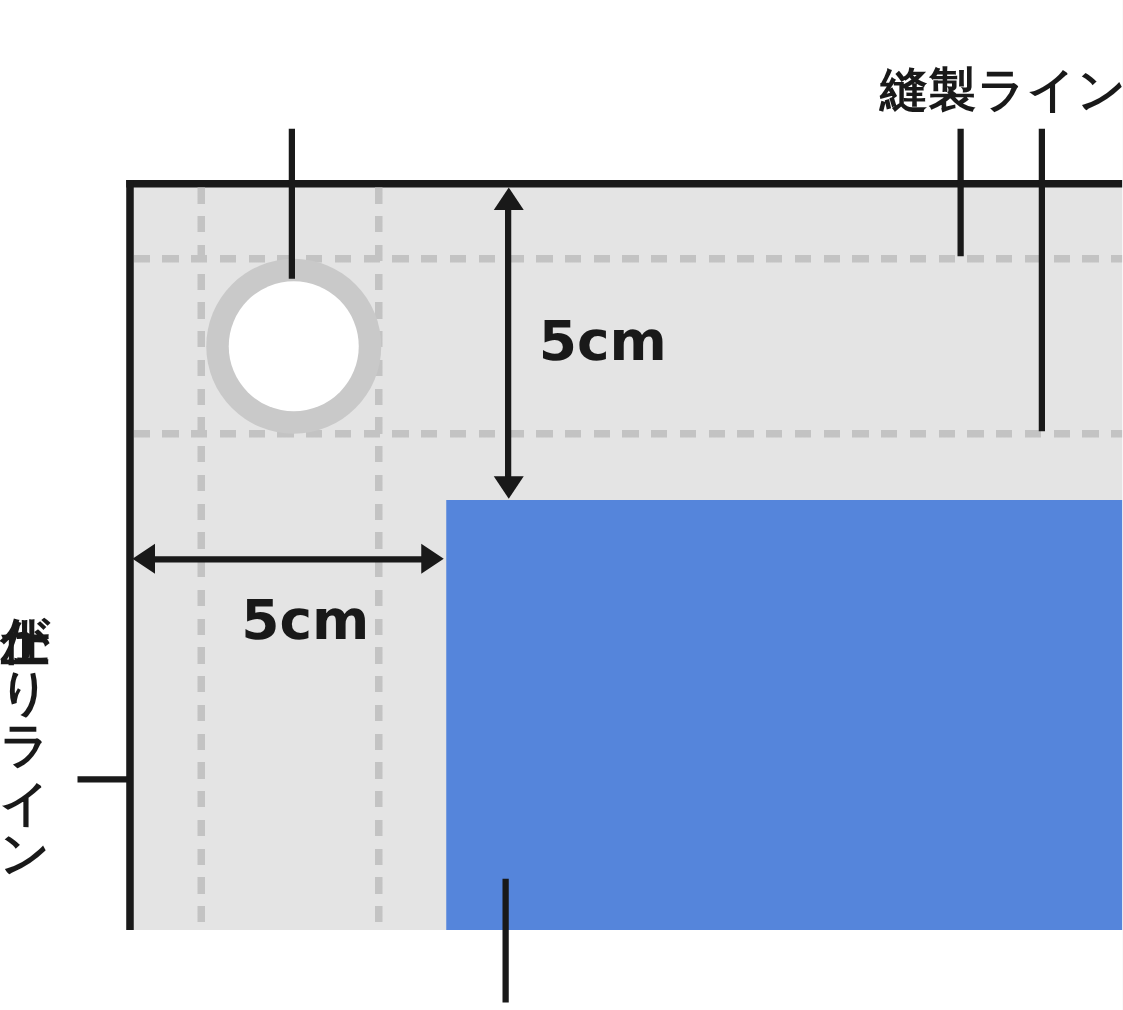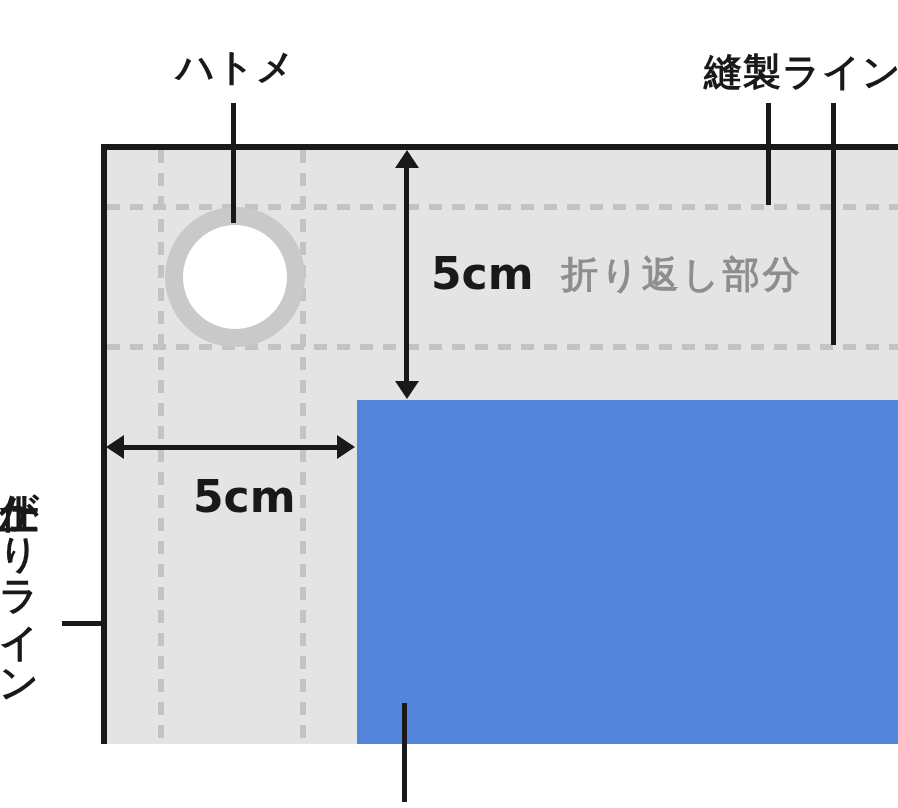--- a/index.html
+++ b/index.html
@@ -147,20 +147,18 @@
   <div class="abs callout callout-bottom"></div>
 
   <div class="abs shaft-v"></div>
   <div class="abs tri tri-up"></div>
   <div class="abs tri tri-down"></div>
 
   <div class="abs shaft-h"></div>
   <div class="abs tri tri-left"></div>
   <div class="abs tri tri-right"></div>
 
-  <div class="abs lbl lbl-grommet">ハトメ</div>
   <div class="abs lbl lbl-sewing">縫製ライン</div>
   <div class="abs lbl lbl-5cm-top">5cm</div>
-  <div class="abs lbl lbl-fold">折り返し部分</div>
   <div class="abs lbl lbl-5cm-left">5cm</div>
   <div class="abs lbl lbl-finish">仕上がりライン</div>
 
 </div>
 
 </body></html>

